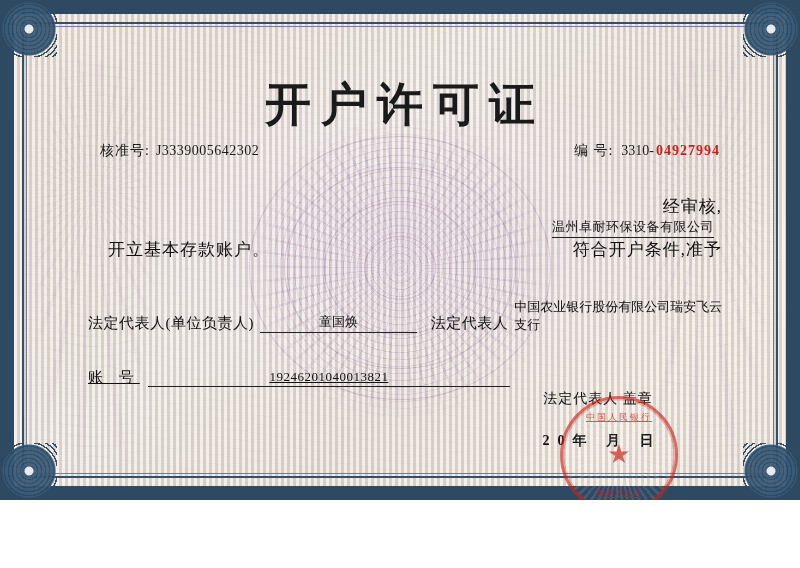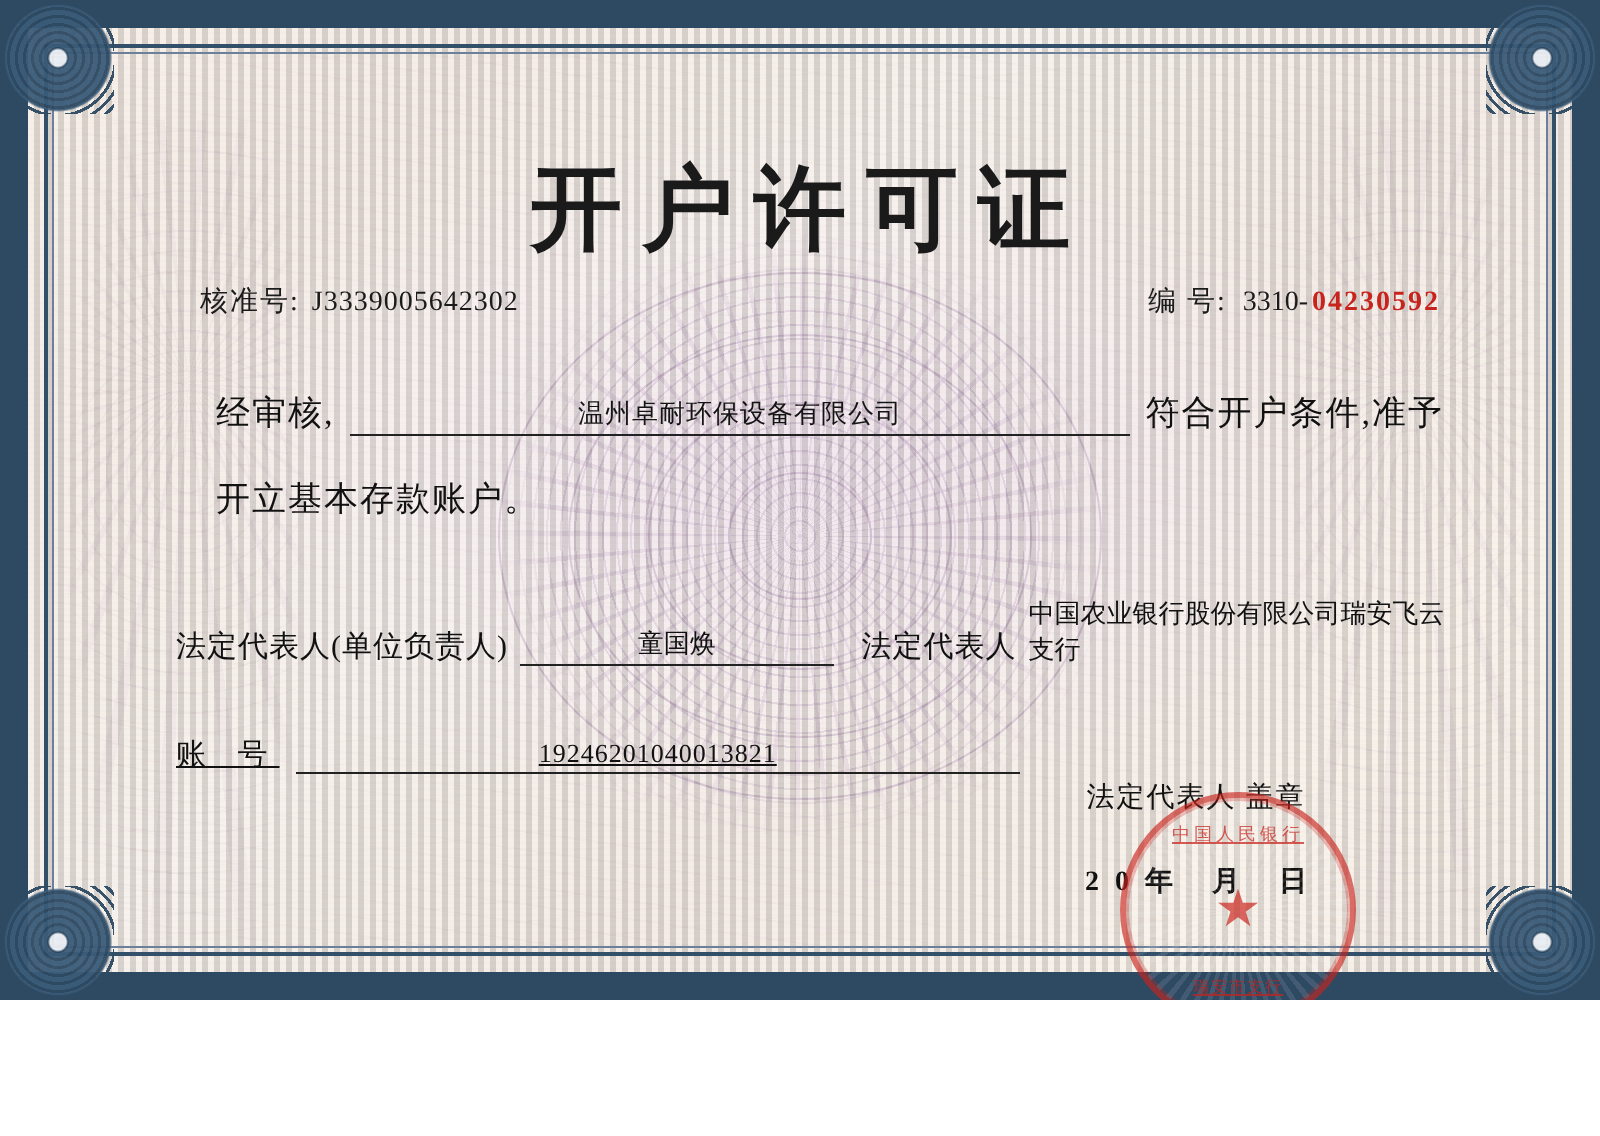--- a/index.html
+++ b/index.html
@@ -193,20 +193,21 @@
 
   .body-line1 {
     position: absolute;
     top: 165px;
     left: 78px;
     right: 48px;
     display: flex;
     align-items: flex-end;
     font-size: 17px;
     color: #111;
+    flex-direction: column;
   }
   .body-line1 .t1 { letter-spacing: 1px; white-space: nowrap; }
   .blank-company {
     flex: 1;
     border-bottom: 1px solid #222;
     margin: 0 8px;
     text-align: center;
     font-size: 13px;
     padding-bottom: 1px;
     color: #141414;
@@ -372,21 +373,21 @@
     <div class="title">开户许可证</div>
 
     <div class="row-numbers">
       <div class="approval">
         <span class="label">核准号:</span>
         <span class="value">J3339005642302</span>
       </div>
       <div class="serial">
         <span class="label">编 号:</span>
         <span class="prefix">3310-</span>
-        <span class="red">04230592</span>
+        <span class="red">04927994</span>
       </div>
     </div>
 
     <div class="body-line1">
       <span class="t1">经审核,</span>
       <span class="blank-company">温州卓耐环保设备有限公司</span>
       <span class="t2">符合开户条件,准予</span>
     </div>
 
     <div class="body-line2">开立基本存款账户。</div>

